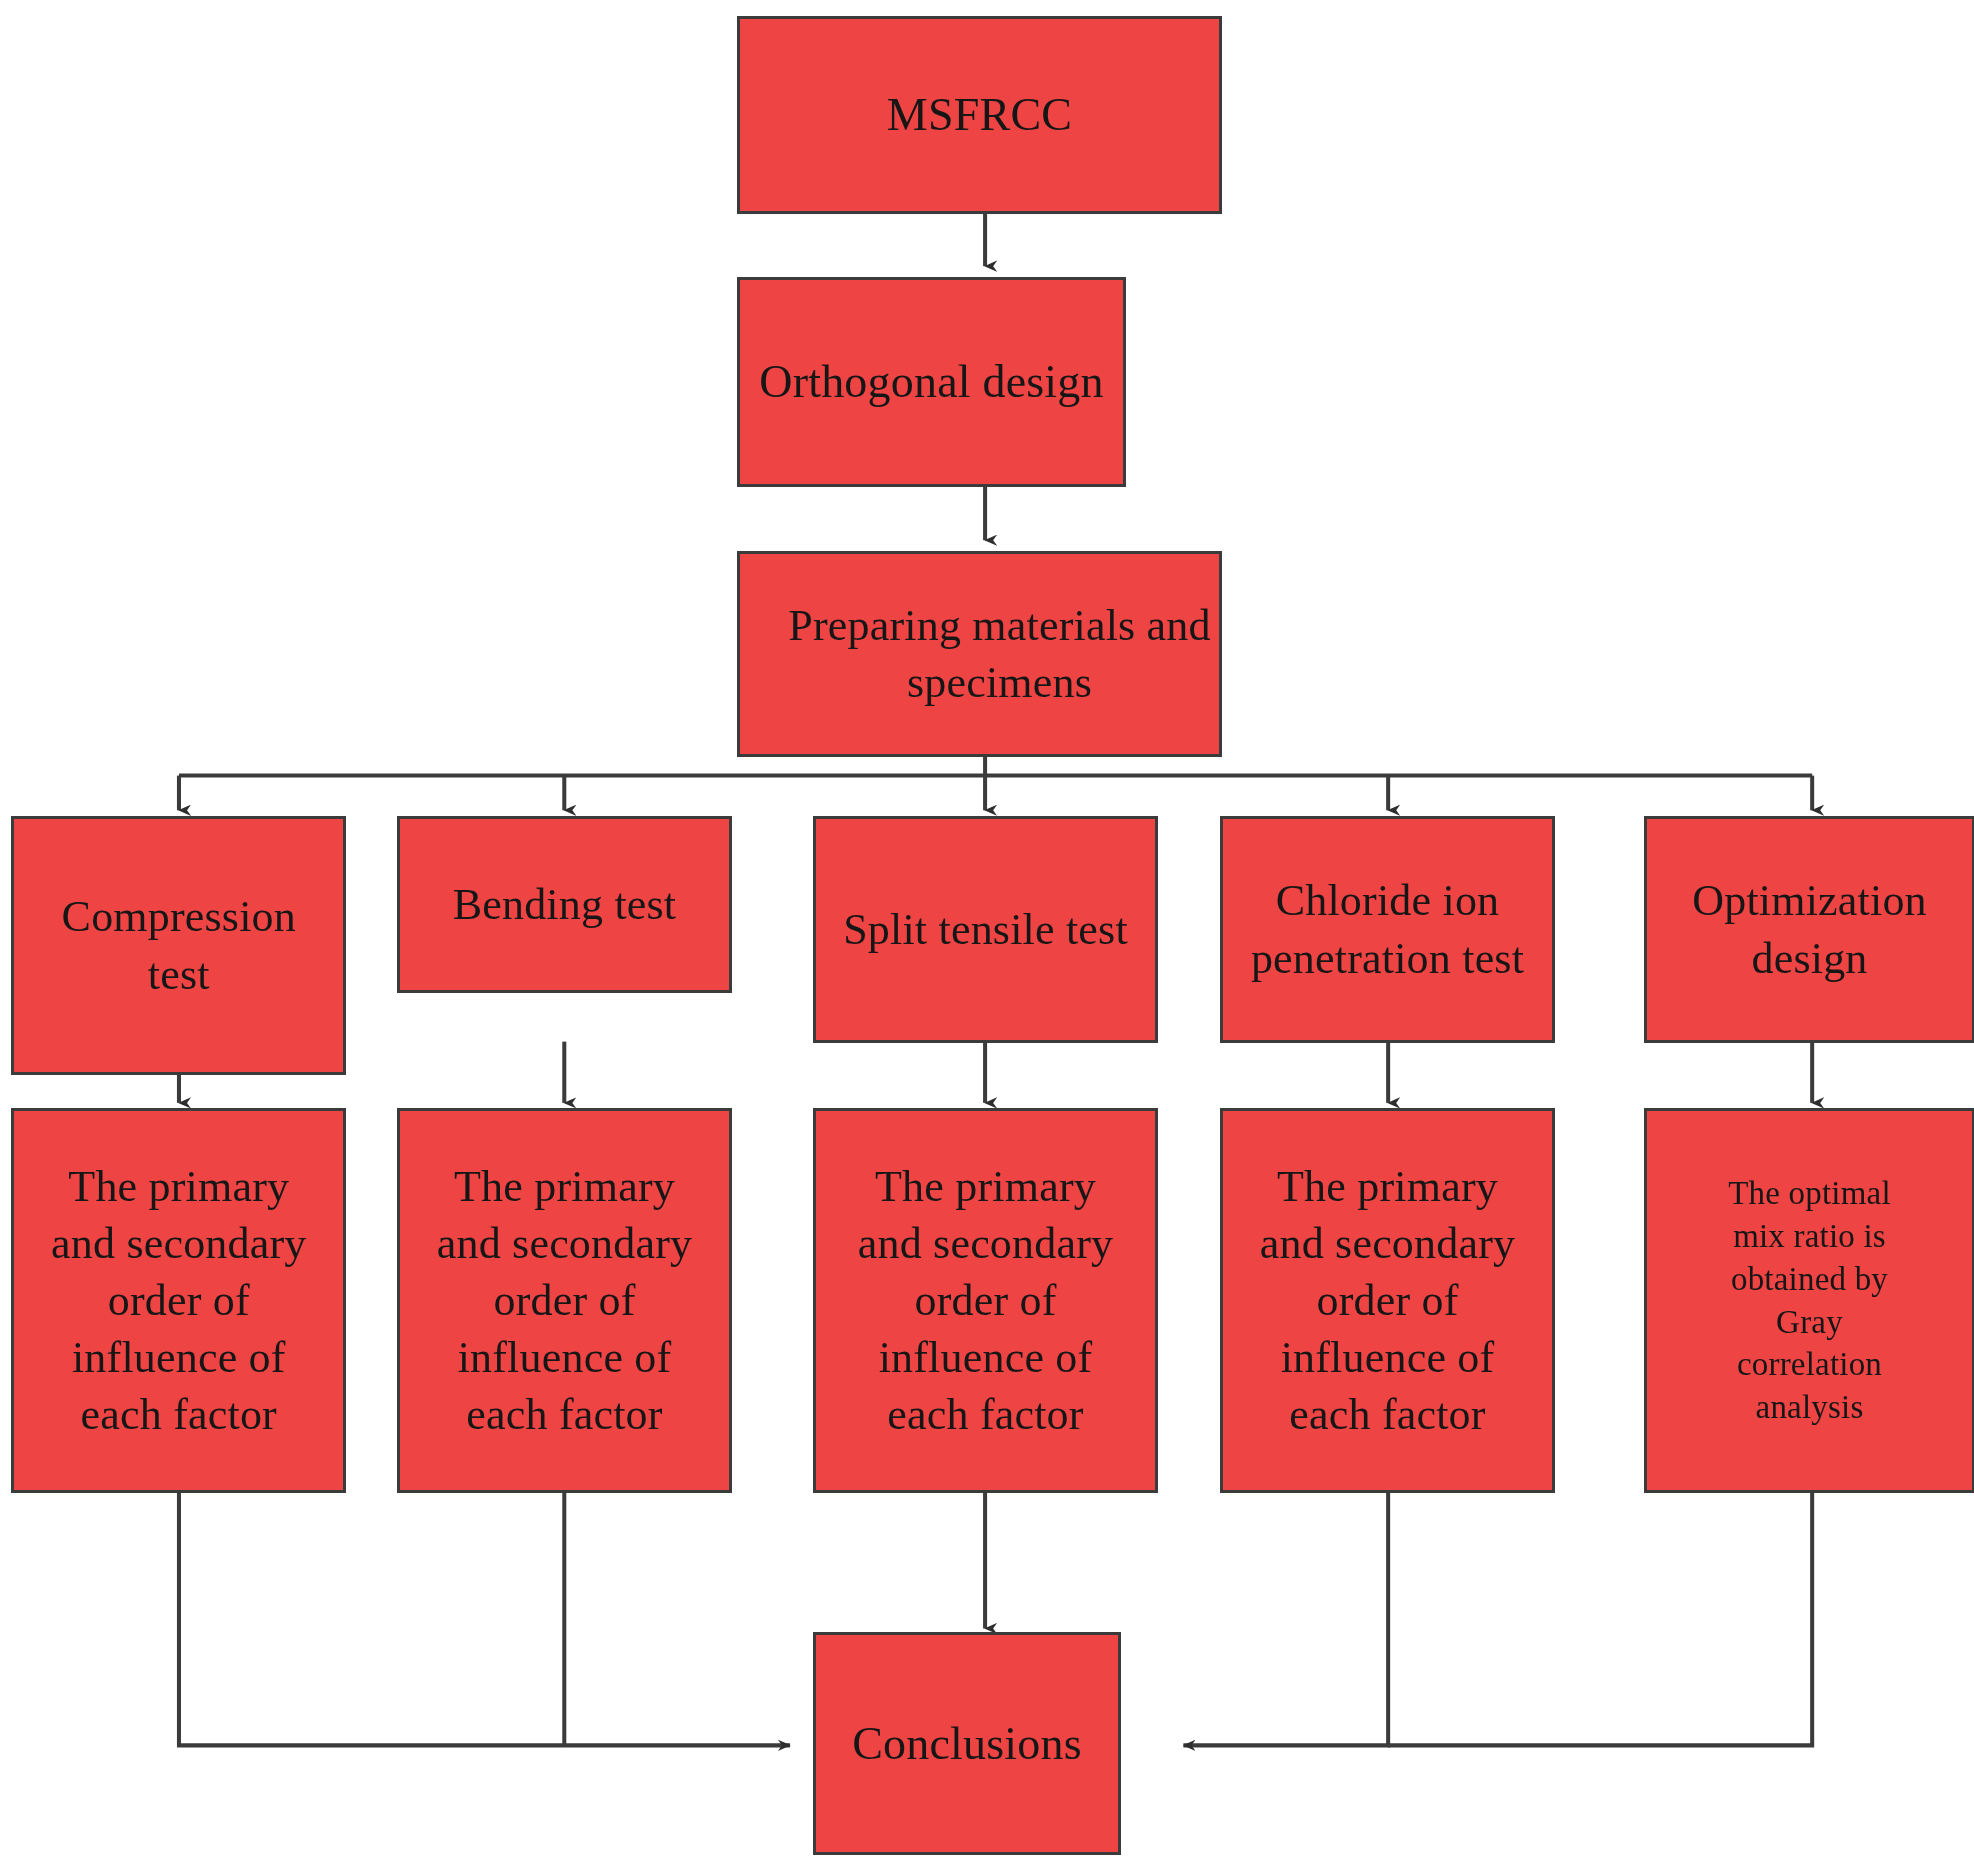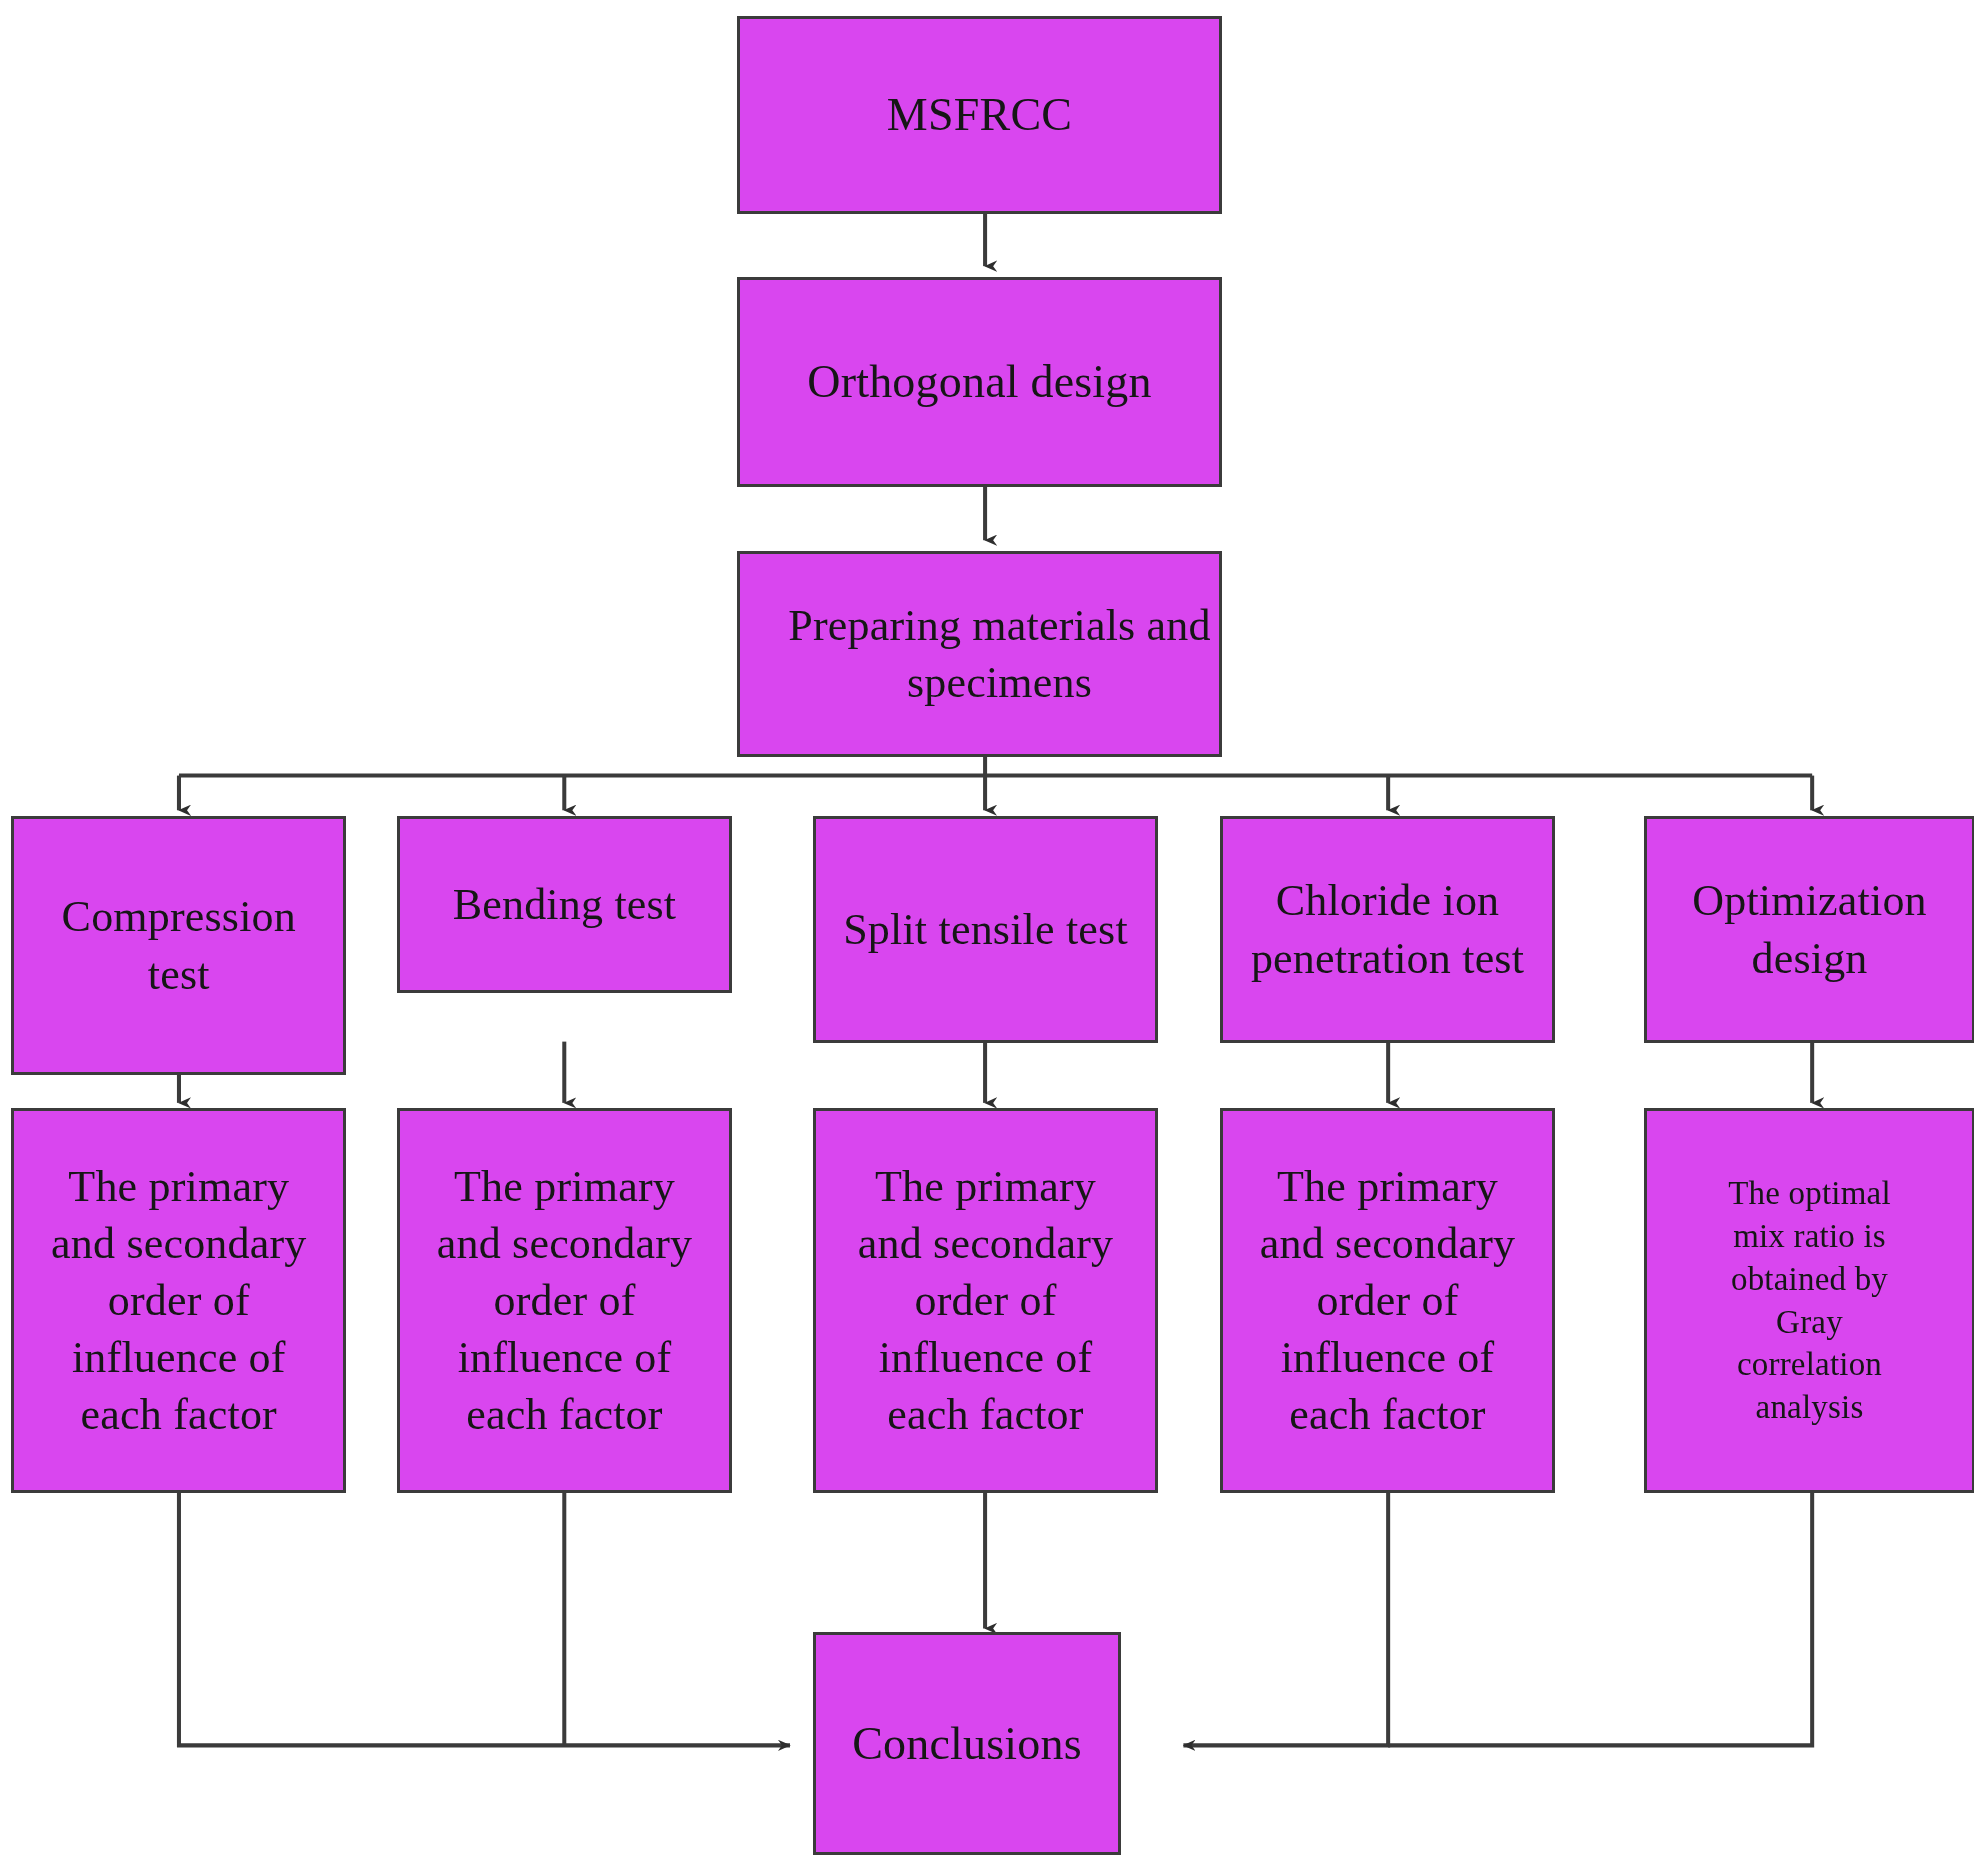--- a/index.html
+++ b/index.html
@@ -20,21 +20,21 @@
     left: 0;
     top: 0;
     width: 1975px;
     height: 1868px;
     display: block;
   }
   .node-box {
     position: absolute;
     box-sizing: border-box;
     border: 3.2px solid #3b3b3b;
-    background: #d946ef;
+    background: #ef4444;
     display: flex;
     align-items: center;
     justify-content: center;
     text-align: center;
   }
   .node-label {
     display: block;
     width: 100%;
     color: #161616;
     font-family: "Liberation Serif", "DejaVu Serif", serif;
@@ -96,21 +96,21 @@
       <path d="M1722,1852 L1722,2165 L1468,2165" marker-end="url(#arrow-left)"></path>
 
       <path d="M2248,1852 L2248,2165 L1722,2165"></path>
     </g>
   </svg>
 
   <div class="node-box" style="left:737px; top:16px; width:485px; height:198px;">
     <span class="node-label sz-lg">MSFRCC</span>
   </div>
 
-  <div class="node-box" style="left:737px; top:277px; width:485px; height:210px;">
+  <div class="node-box" style="left:737px; top:277px; width:389px; height:210px;">
     <span class="node-label sz-lg">Orthogonal design</span>
   </div>
 
   <div class="node-box" style="left:737px; top:551px; width:485px; height:206px;padding-left:40px;">
     <span class="node-label sz-md">Preparing materials and
 specimens</span>
   </div>
 
   <div class="node-box" style="left:11.3px; top:816px; width:335px; height:259px;">
     <span class="node-label sz-md">Compression

